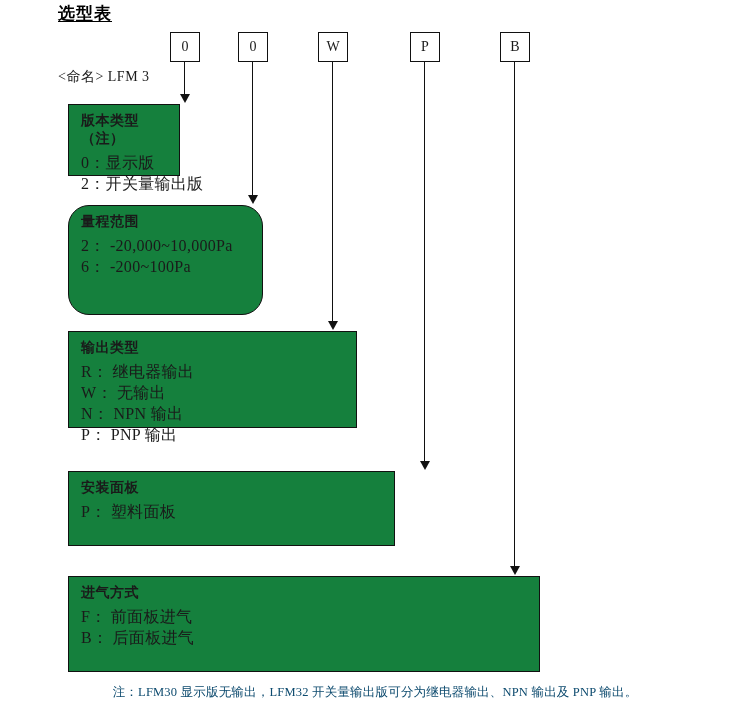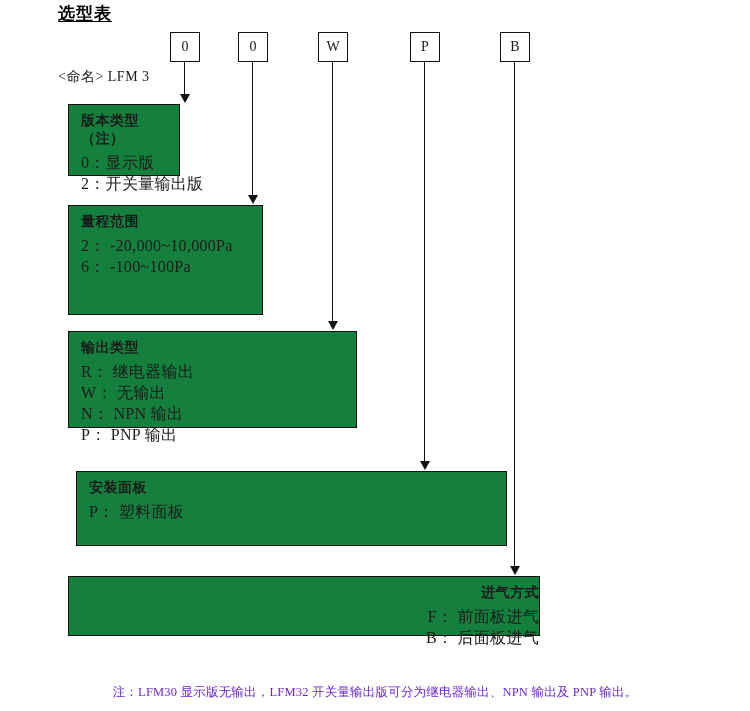--- a/index.html
+++ b/index.html
@@ -94,21 +94,21 @@
   }
 
   
   #footnote {
     position: absolute;
     left: 0;
     top: 684px;
     width: 750px;
     text-align: center;
     font-size: 12.5px;
-    color: #6d28d9;
+    color: #0c4a6e;
     letter-spacing: 0.2px;
     white-space: nowrap;
   }
 </style>
 </head>
 <body>
 
 <div id="title">选型表</div>
 
 <div id="naming-label">&lt;命名&gt; LFM 3</div>
@@ -133,38 +133,38 @@
 
 <div class="connector" style="left:514.2px; top:62px; height:505px;"></div>
 <div class="arrowhead" style="left:510px; top:566px;"></div>
 
 <div class="desc-box" style="left:68px; top:104px; width:112px; height:72px;">
   <div class="desc-title">版本类型（注）</div>
   <div class="desc-line">0：显示版</div>
   <div class="desc-line">2：开关量输出版</div>
 </div>
 
-<div class="desc-box" style="left:68px; top:205px; width:195px; height:110px;">
+<div class="desc-box" style="left:68px; top:205px; width:195px; height:110px;border-radius:21px;">
   <div class="desc-title">量程范围</div>
   <div class="desc-line">2： -20,000~10,000Pa</div>
-  <div class="desc-line">6： -100~100Pa</div>
+  <div class="desc-line">6： -200~100Pa</div>
 </div>
 
 <div class="desc-box" style="left:68px; top:331px; width:289px; height:97px;">
   <div class="desc-title">输出类型</div>
   <div class="desc-line">R： 继电器输出</div>
   <div class="desc-line">W： 无输出</div>
   <div class="desc-line">N： NPN 输出</div>
   <div class="desc-line">P： PNP 输出</div>
 </div>
 
-<div class="desc-box" style="left:76px; top:471px; width:431px; height:75px;">
+<div class="desc-box" style="left:68px; top:471px; width:327px; height:75px;">
   <div class="desc-title">安装面板</div>
   <div class="desc-line">P： 塑料面板</div>
 </div>
 
-<div class="desc-box" style="left:68px; top:576px; width:472px; height:60px;text-align:right;">
+<div class="desc-box" style="left:68px; top:576px; width:472px; height:96px;">
   <div class="desc-title">进气方式</div>
   <div class="desc-line">F： 前面板进气</div>
   <div class="desc-line">B： 后面板进气</div>
 </div>
 
 <div id="footnote">注：LFM30 显示版无输出，LFM32 开关量输出版可分为继电器输出、NPN 输出及 PNP 输出。</div>
 
 </body></html>

